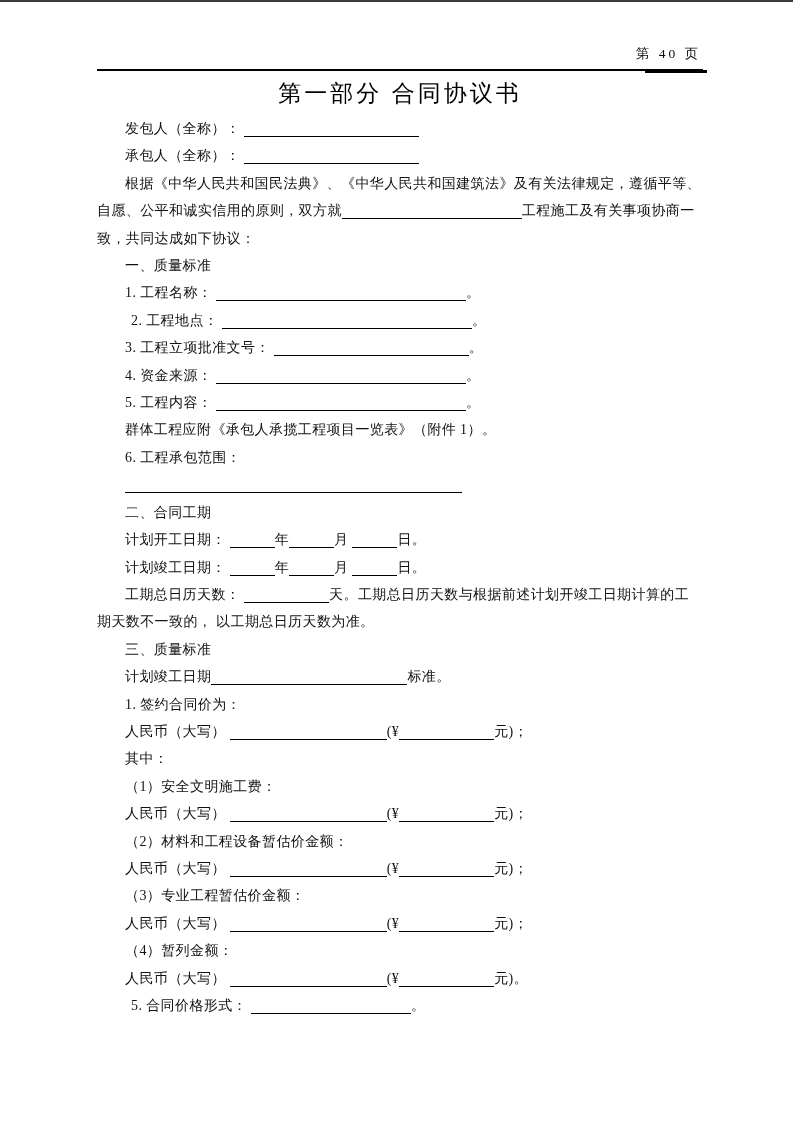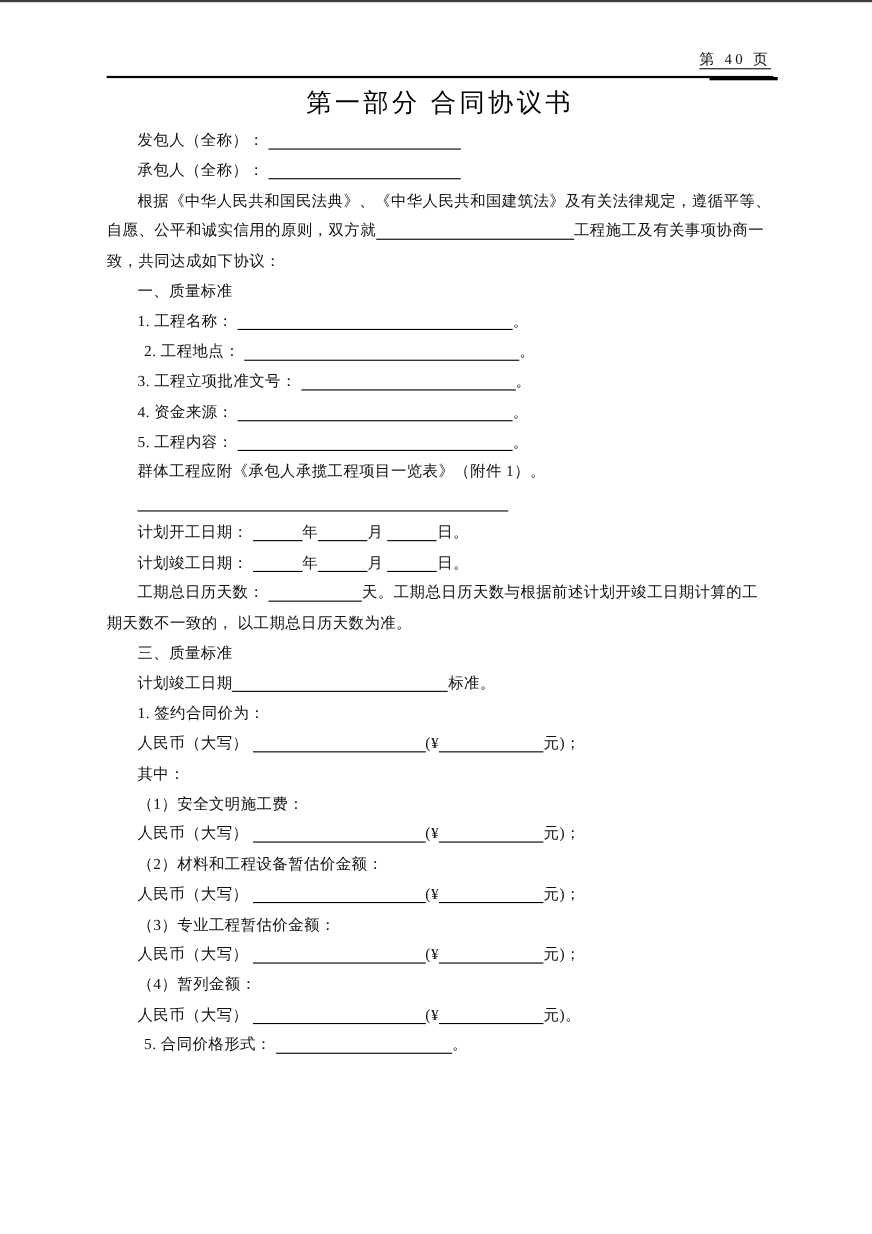--- a/index.html
+++ b/index.html
@@ -9,21 +9,21 @@
     border-top:2px solid #3c3c3c;
     box-sizing:border-box;
     font-family:"Liberation Serif","DejaVu Serif",serif;
     color:#111;
     position:relative;
     overflow:hidden;
   }
   .sheet{position:absolute;left:97px;top:0;width:606px;}
   .header{position:relative;padding-top:44px;border-bottom:2px solid #000;}
   .pagenum{text-align:right;font-size:13.5px;letter-spacing:3px;line-height:16px;padding-bottom:7px;padding-right:2px;}
-  .pagenum span{text-decoration:underline;text-underline-offset:4px;}
+  .pagenum span{text-underline-offset:4px;}
   .pagenum-bar{position:absolute;right:-4px;top:100%;margin-top:1px;width:62px;height:3px;background:#000;}
   .title{
     margin:7px 0 0 0;text-align:center;
     font-family:"Liberation Sans","DejaVu Sans",sans-serif;
     font-size:23px;font-weight:normal;letter-spacing:3px;line-height:30px;color:#000;
   }
   #doc-body{margin-top:7px;font-size:14px;line-height:27.4px;letter-spacing:0.4px;}
   .row{white-space:nowrap;}
   .para{text-indent:28px;}
   .i2{padding-left:28px;}
@@ -50,21 +50,23 @@
       <div class="row i2"><span>发包人（全称）： </span><span class="blank" style="width: 175px;"></span></div>
       <div class="row i2"><span>承包人（全称）： </span><span class="blank" style="width: 175px;"></span></div>
       <div class="para"><span>根据《中华人民共和国民法典》、《中华人民共和国建筑法》及有关法律规定，遵循平等、 自愿、公平和诚实信用的原则，双方就</span><span class="blank" style="width: 180px;"></span><span>工程施工及有关事项协商一致，共同达成如下协议：</span></div>
       <div class="row i2"><span>一、质量标准</span></div>
       <div class="row i2"><span>1. 工程名称： </span><span class="blank" style="width: 250px;"></span><span>。</span></div>
       <div class="row i2b"><span>2. 工程地点： </span><span class="blank" style="width: 250px;"></span><span>。</span></div>
       <div class="row i2"><span>3. 工程立项批准文号： </span><span class="blank" style="width: 195px;"></span><span>。</span></div>
       <div class="row i2"><span>4. 资金来源： </span><span class="blank" style="width: 250px;"></span><span>。</span></div>
       <div class="row i2"><span>5. 工程内容： </span><span class="blank" style="width: 250px;"></span><span>。</span></div>
       <div class="row i2"><span>群体工程应附《承包人承揽工程项目一览表》（附件 1）。</span></div>
+      <div class="row i2"><span>6. 工程承包范围：</span></div>
       <div class="row i2"><span class="blank" style="width: 337px;"></span></div>
+      <div class="row i2"><span>二、合同工期</span></div>
       <div class="row i2"><span>计划开工日期： </span><span class="blank" style="width: 45px;"></span><span>年</span><span class="blank" style="width: 45px;"></span><span>月 </span><span class="blank" style="width: 45px;"></span><span>日。</span></div>
       <div class="row i2"><span>计划竣工日期： </span><span class="blank" style="width: 45px;"></span><span>年</span><span class="blank" style="width: 45px;"></span><span>月 </span><span class="blank" style="width: 45px;"></span><span>日。</span></div>
       <div class="para"><span>工期总日历天数： </span><span class="blank" style="width: 85px;"></span><span>天。工期总日历天数与根据前述计划开竣工日期计算的工期天数不一致的， 以工期总日历天数为准。</span></div>
       <div class="row i2"><span>三、质量标准</span></div>
       <div class="row i2"><span>计划竣工日期</span><span class="blank" style="width: 196px;"></span><span>标准。</span></div>
       <div class="row i2"><span>1. 签约合同价为：</span></div>
       <div class="row i2"><span>人民币（大写） </span><span class="blank" style="width: 157px;"></span><span>(¥</span><span class="blank" style="width: 95px;"></span><span>元)；</span></div>
       <div class="row i2"><span>其中：</span></div>
       <div class="row i2"><span>（1）安全文明施工费：</span></div>
       <div class="row i2"><span>人民币（大写） </span><span class="blank" style="width: 157px;"></span><span>(¥</span><span class="blank" style="width: 95px;"></span><span>元)；</span></div>

